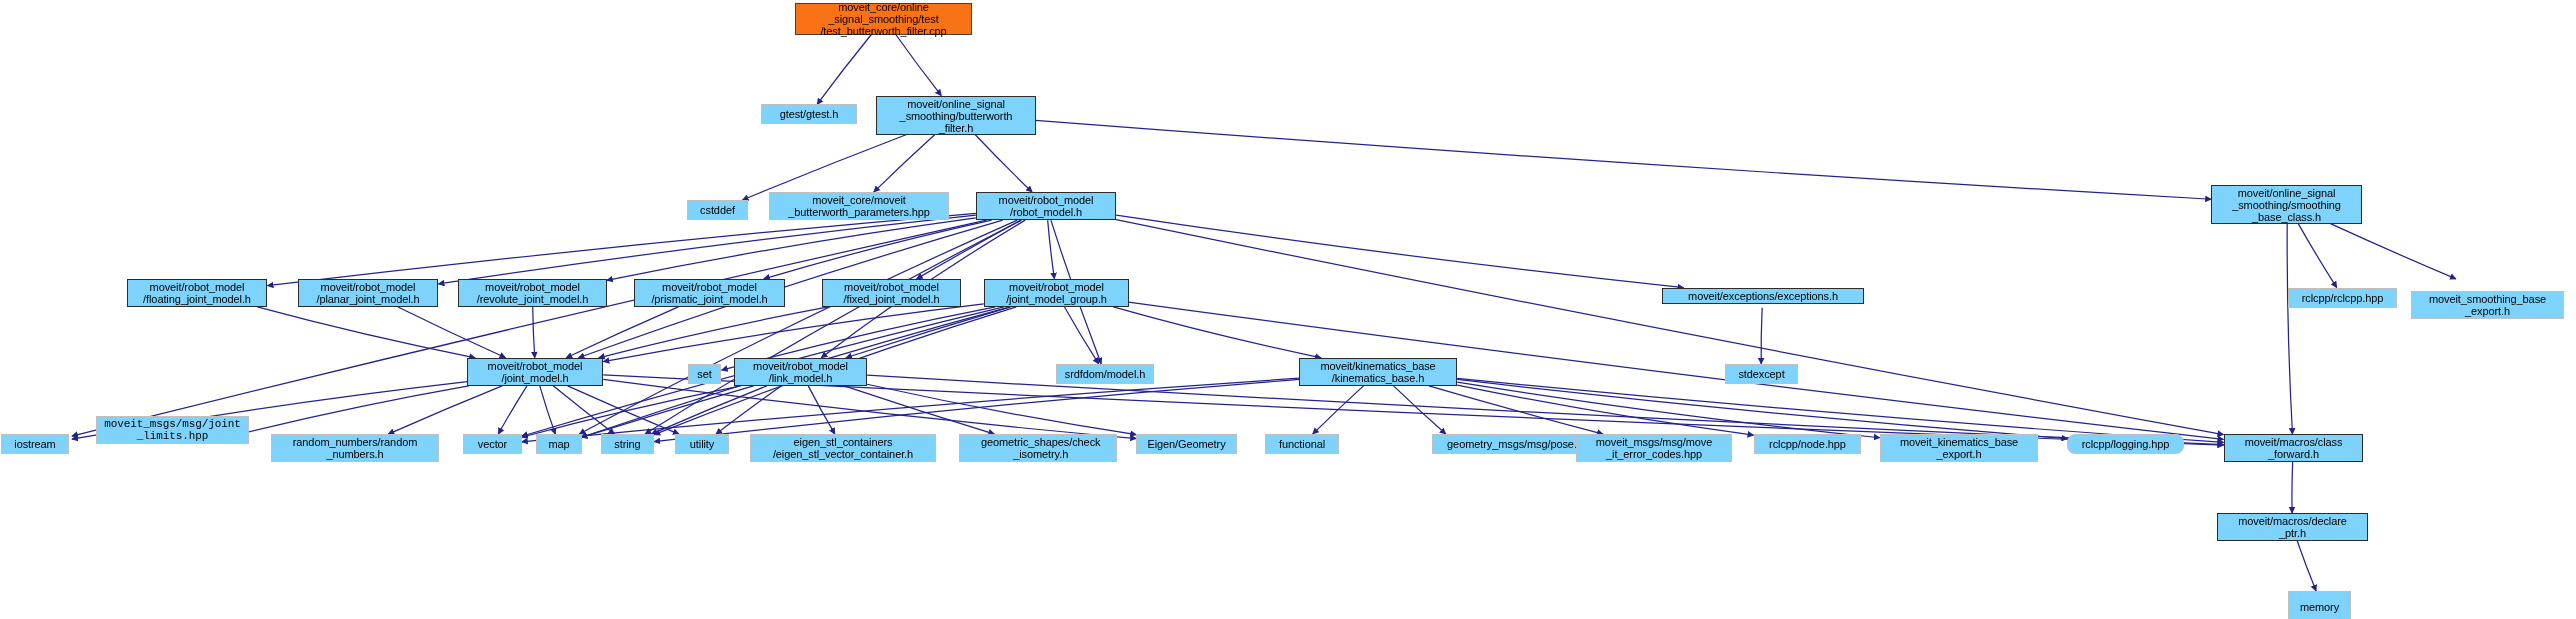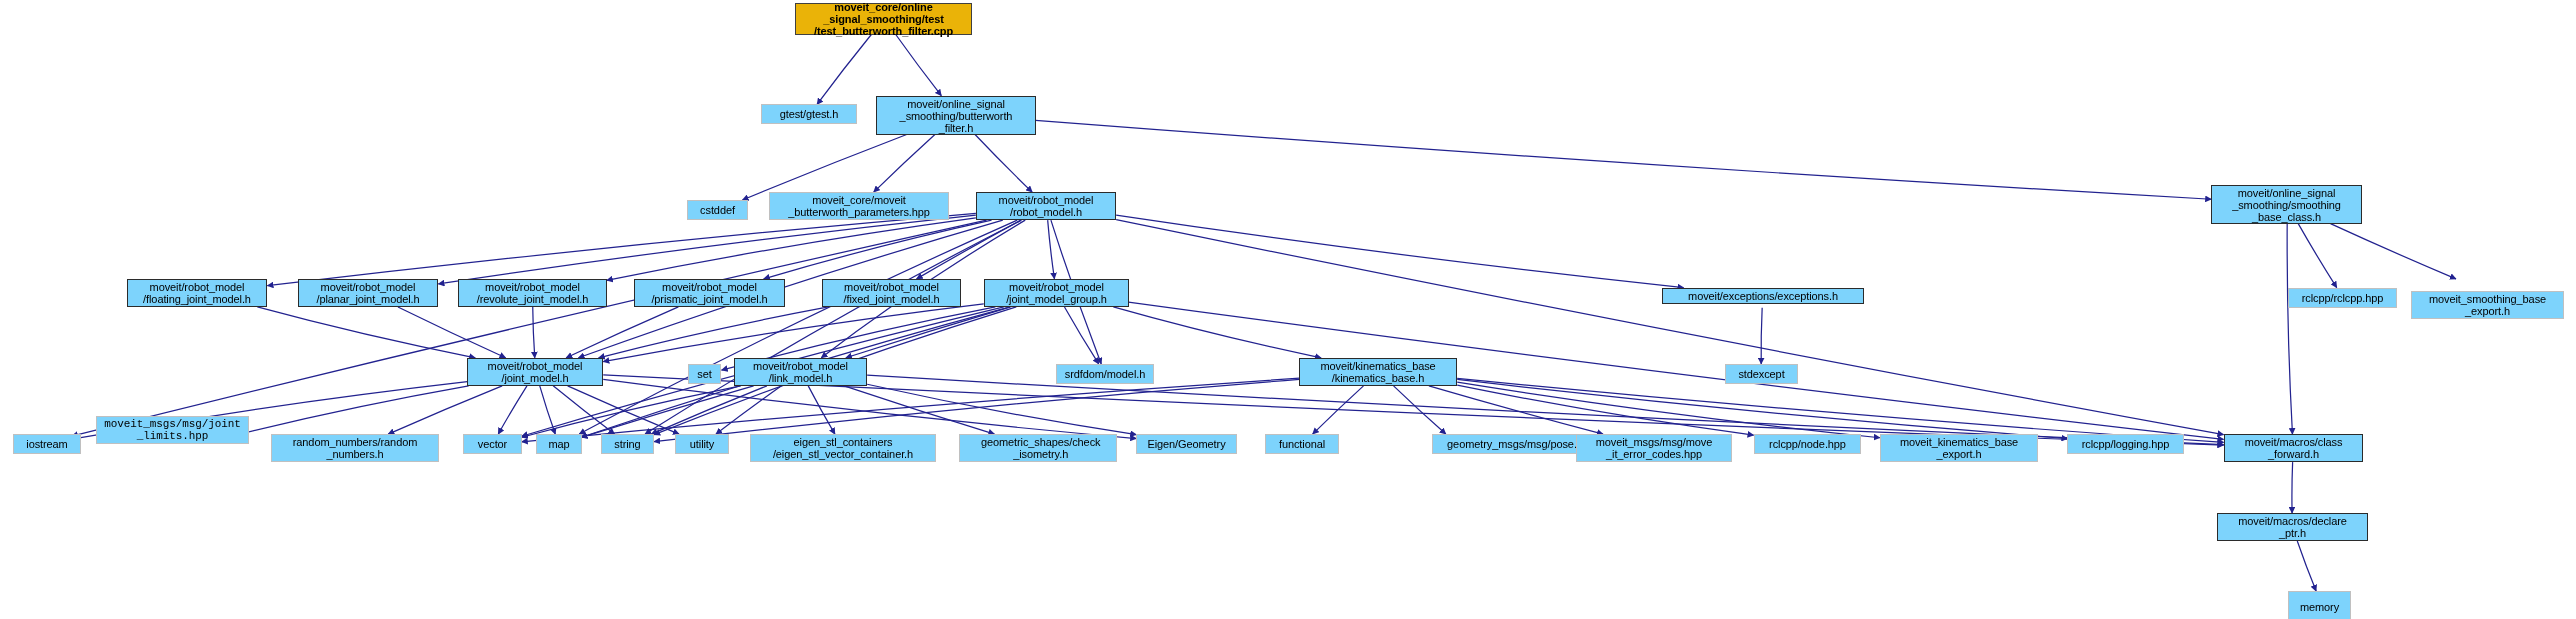--- a/index.html
+++ b/index.html
@@ -35,23 +35,22 @@
     white-space:pre-line;
     padding:0 2.6px;
     z-index:5;
   }
   
   .node.strong{
     border:1.4px solid #2b2b2b;
   }
   
   .node.root{
-    background:#eab308;
+    background:#f97316;
     border:1.4px solid #404040;
-    font-weight:bold;
   }
 </style>
 </head>
 <body>
 
 <div id="canvas">
   <svg class="edges" viewBox="0 0 2938 707" xmlns="http://www.w3.org/2000/svg">
     <defs>
       <marker id="arrow" viewBox="0 0 10 10" refX="9" refY="5" markerWidth="5.5" markerHeight="5.5" orient="auto-start-reverse">
         <path d="M 0 0 L 10 5 L 0 10 z" fill="#22228f"></path>
@@ -160,42 +159,42 @@
 _export.h</div>
       <div class="node strong" style="left: 467px; top: 358px; width: 136px; height: 28px;">moveit/robot_model
 /joint_model.h</div>
       <div class="node" style="left: 688px; top: 364px; width: 33px; height: 20px;">set</div>
       <div class="node strong" style="left: 734px; top: 358px; width: 133px; height: 28px;">moveit/robot_model
 /link_model.h</div>
       <div class="node" style="left: 1056px; top: 364px; width: 98px; height: 20px;">srdfdom/model.h</div>
       <div class="node strong" style="left: 1299px; top: 358px; width: 158px; height: 28px;">moveit/kinematics_base
 /kinematics_base.h</div>
       <div class="node" style="left: 1725px; top: 364px; width: 73px; height: 20px;">stdexcept</div>
-      <div class="node" style="left: 13px; top: 434px; width: 68px; height: 20px;">iostream</div>
+      <div class="node" style="left: 1px; top: 434px; width: 68px; height: 20px;">iostream</div>
       <div class="node" style="left: 96px; top: 416px; width: 153px; height: 28px; font-family: Liberation Mono, monospace;">moveit_msgs/msg/joint
 _limits.hpp</div>
       <div class="node" style="left: 271px; top: 434px; width: 168px; height: 28px;">random_numbers/random
 _numbers.h</div>
       <div class="node" style="left: 463px; top: 434px; width: 59px; height: 20px;">vector</div>
       <div class="node" style="left: 536px; top: 434px; width: 46px; height: 20px;">map</div>
       <div class="node" style="left: 601px; top: 434px; width: 53px; height: 20px;">string</div>
       <div class="node" style="left: 675px; top: 434px; width: 54px; height: 20px;">utility</div>
       <div class="node" style="left: 750px; top: 434px; width: 186px; height: 28px;">eigen_stl_containers
 /eigen_stl_vector_container.h</div>
       <div class="node" style="left: 959px; top: 434px; width: 158px; height: 28px; padding-left: 8px;">geometric_shapes/check
 _isometry.h</div>
       <div class="node" style="left: 1136px; top: 434px; width: 101px; height: 20px;">Eigen/Geometry</div>
       <div class="node" style="left: 1265px; top: 434px; width: 74px; height: 20px;">functional</div>
       <div class="node" style="left: 1432px; top: 434px; width: 178px; height: 20px;">geometry_msgs/msg/pose.hpp</div>
       <div class="node" style="left: 1576px; top: 434px; width: 156px; height: 28px;">moveit_msgs/msg/move
 _it_error_codes.hpp</div>
       <div class="node" style="left: 1754px; top: 434px; width: 107px; height: 20px;">rclcpp/node.hpp</div>
       <div class="node" style="left: 1880px; top: 434px; width: 158px; height: 28px;">moveit_kinematics_base
 _export.h</div>
-      <div class="node" style="left: 2067px; top: 434px; width: 117px; height: 20px;">rclcpp/logging.hpp</div>
+      <div class="node" style="left: 2067px; top: 434px; width: 117px; height: 20px; border-radius: 8px;">rclcpp/logging.hpp</div>
       <div class="node strong" style="left: 2224px; top: 434px; width: 139px; height: 28px;">moveit/macros/class
 _forward.h</div>
       <div class="node strong" style="left: 2217px; top: 513px; width: 151px; height: 28px;">moveit/macros/declare
 _ptr.h</div>
       <div class="node" style="left: 2288px; top: 591px; width: 63px; height: 32px;">memory</div>
     </div>
 </div>
 
 
 </body></html>

